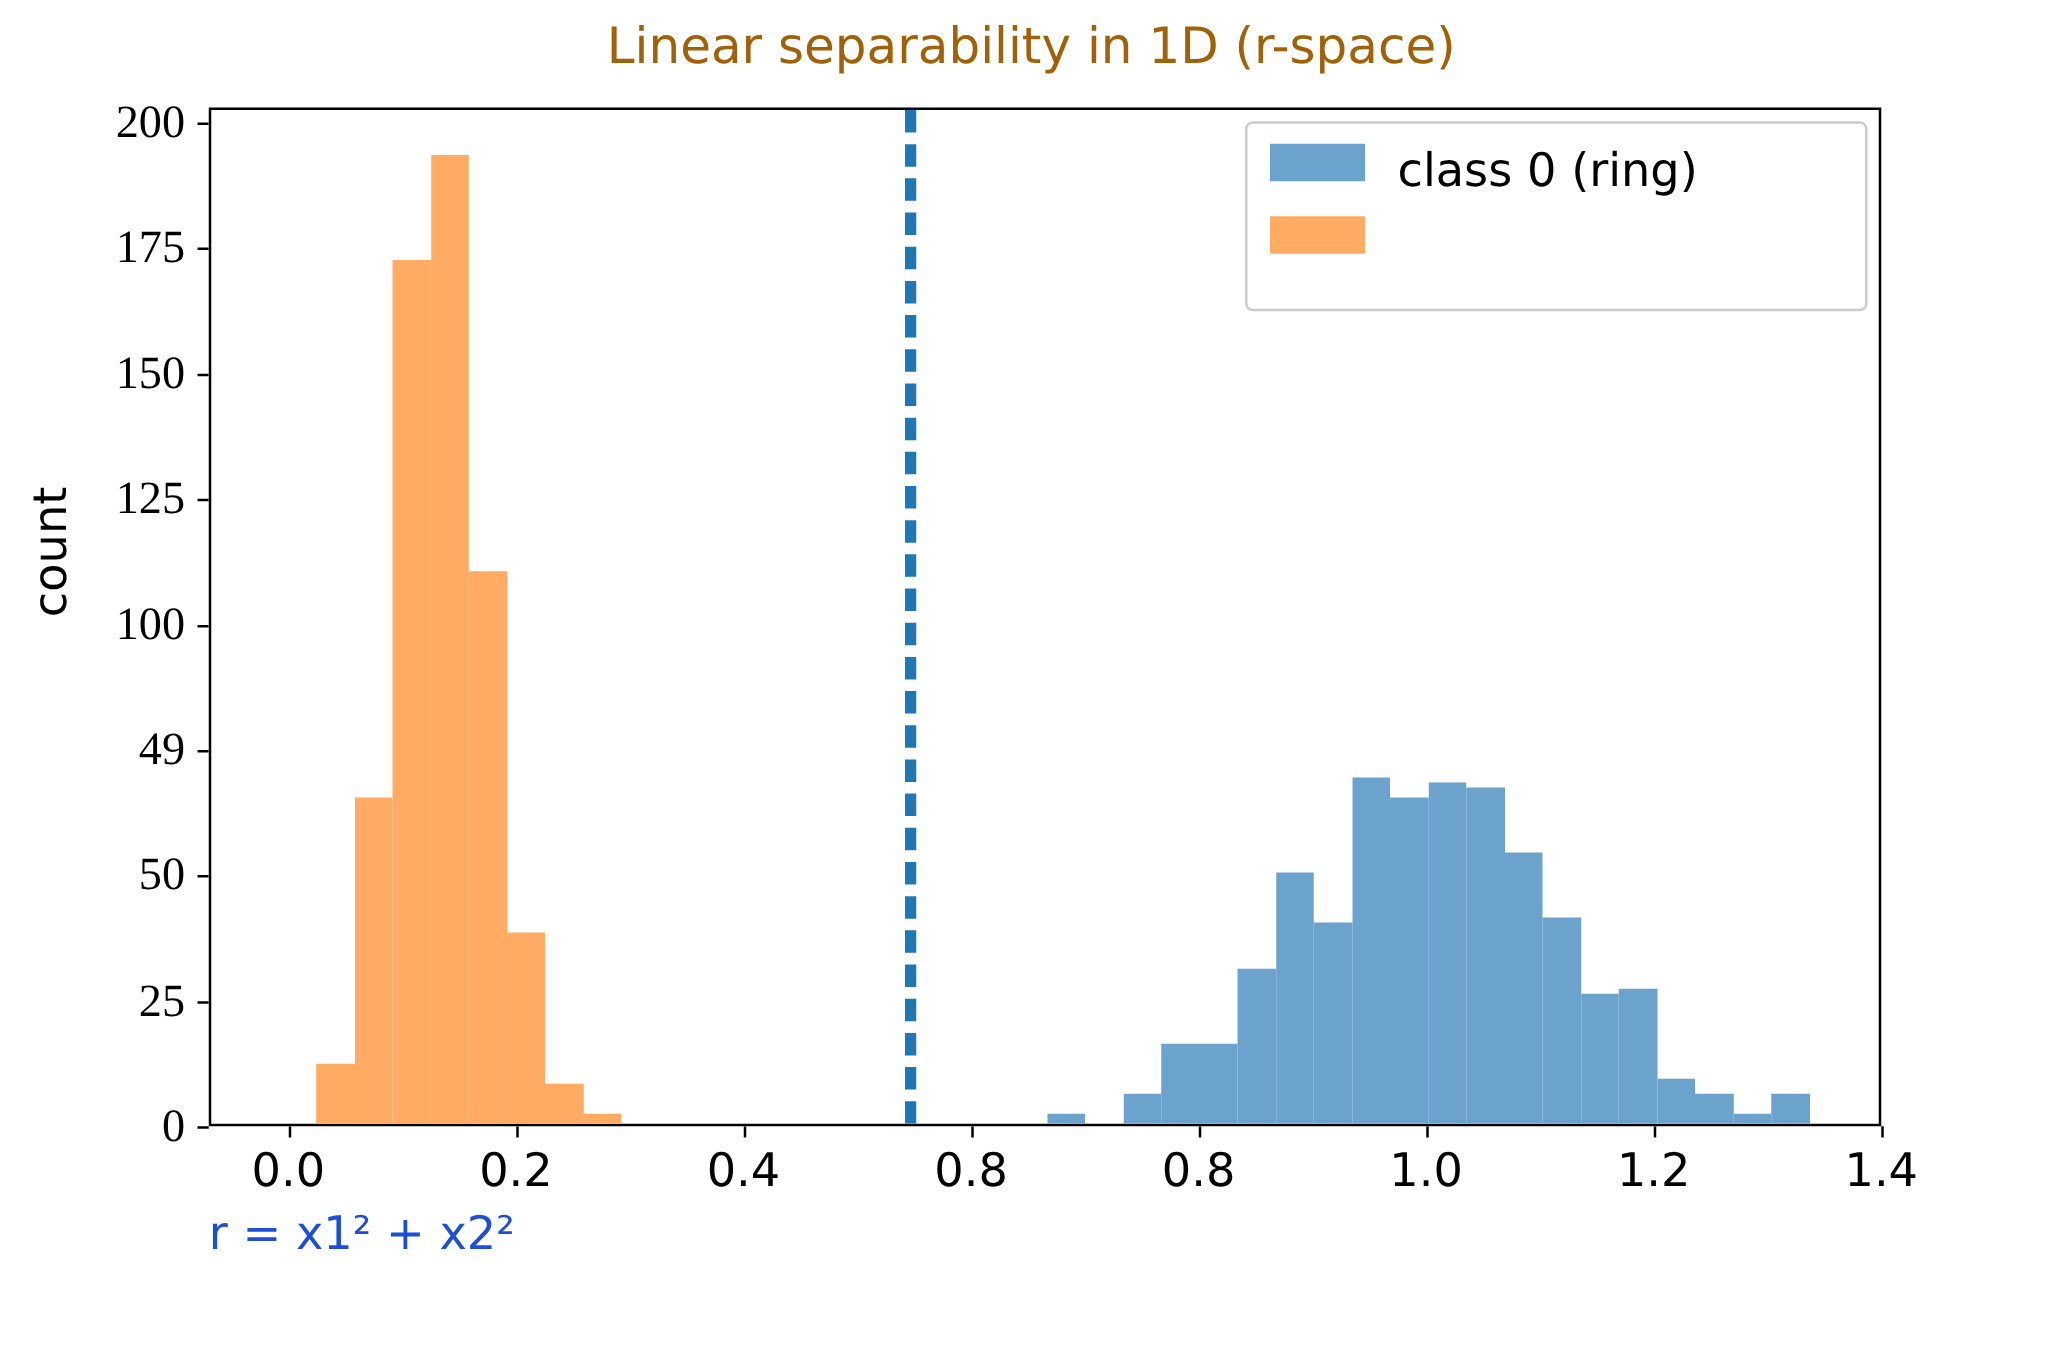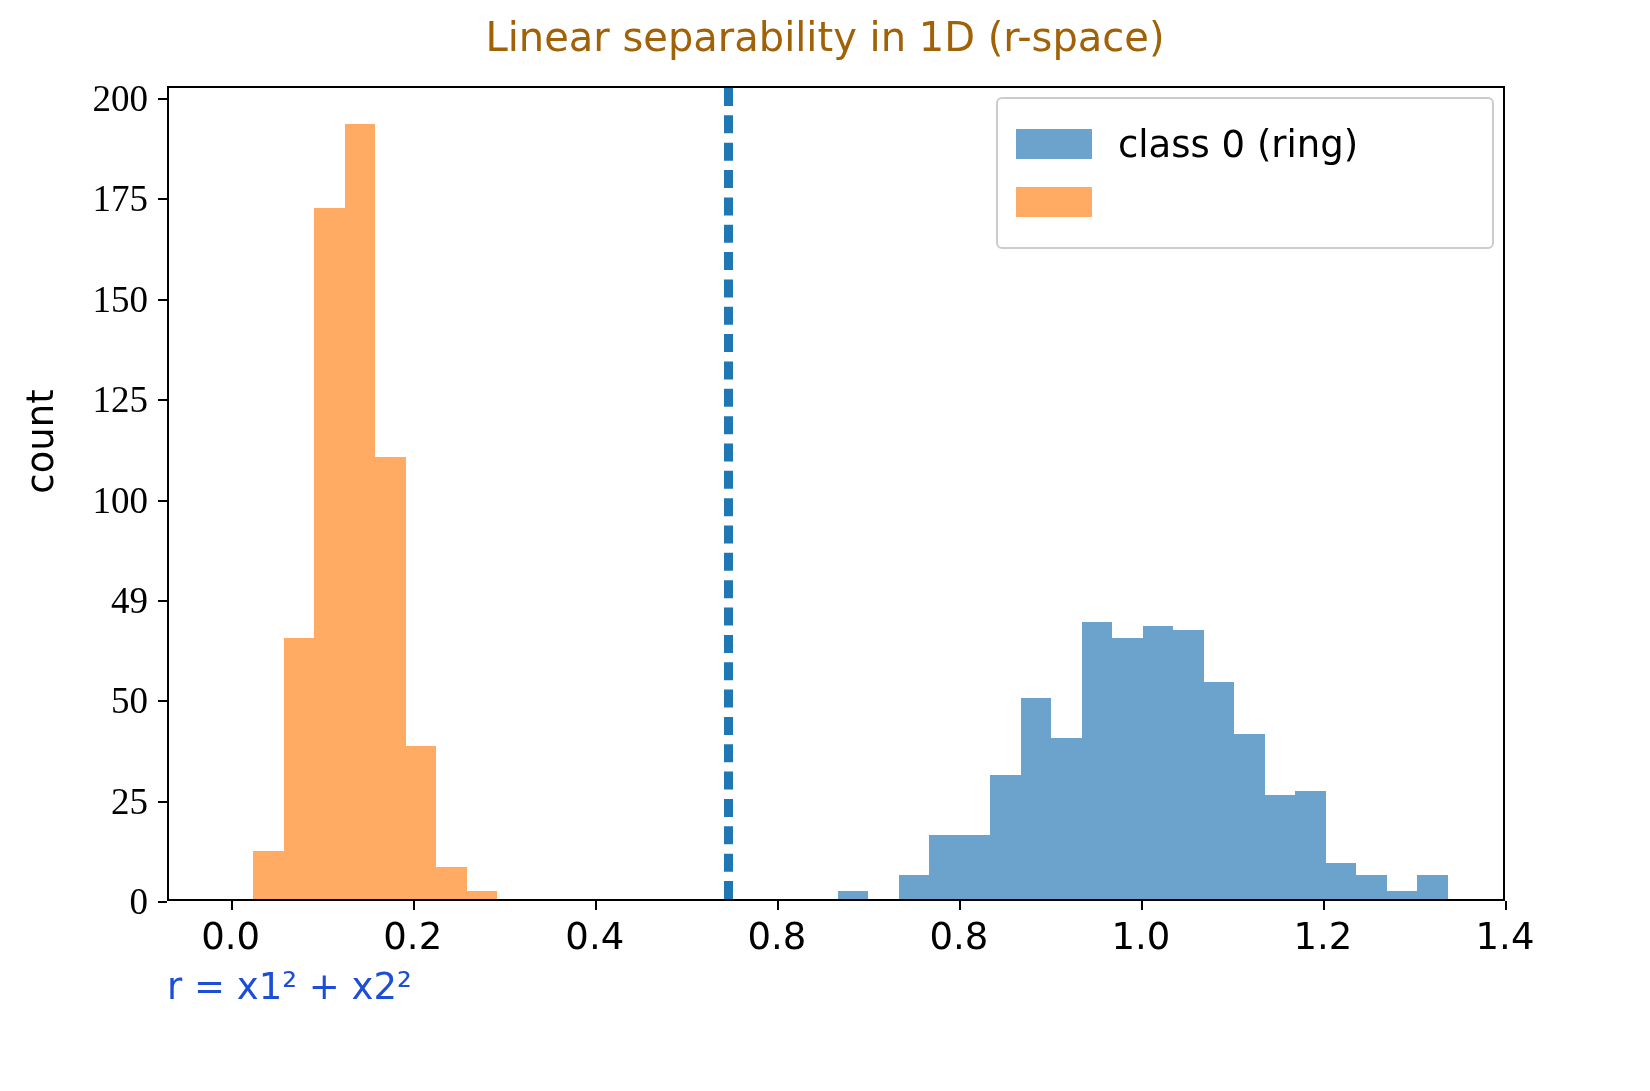--- a/index.html
+++ b/index.html
@@ -121,21 +121,20 @@
     top: 97px;
     width: 498px;
     box-sizing: border-box;
     background: #ffffff;
     border: 2px solid #cccccc;
     border-radius: 6px;
     padding: 16px 18px 16px 18px;
   }
   .legend-row {
     display: flex;
-    align-items: center;
     height: 58px;
   }
   .legend-swatch {
     width: 76px;
     height: 30px;
     margin-right: 26px;
     flex: 0 0 auto;
   }
   .legend-swatch.c0 { background: #6ba3cd; }
   .legend-swatch.c1 { background: #ffab63; }

